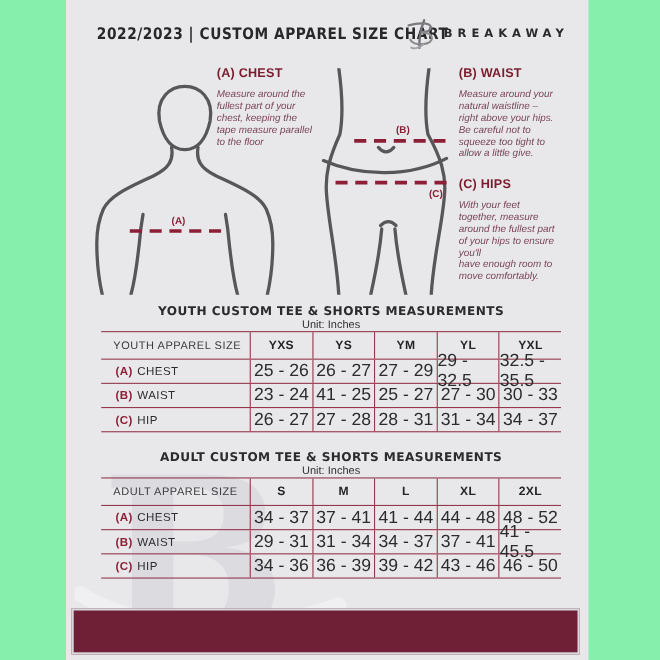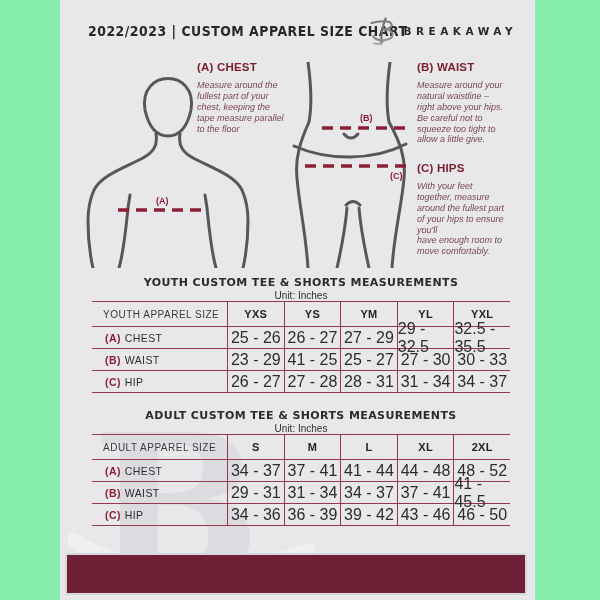--- a/index.html
+++ b/index.html
@@ -149,21 +149,21 @@
           <div class="grid-row data-row">
             <div class="cell rowlabel"><div class="pfx">(A)</div>CHEST</div>
             <div class="cell vline">25 - 26</div>
             <div class="cell vline">26 - 27</div>
             <div class="cell vline">27 - 29</div>
             <div class="cell vline">29 - 32.5</div>
             <div class="cell vline">32.5 - 35.5</div>
           </div>
           <div class="grid-row data-row">
             <div class="cell rowlabel"><div class="pfx">(B)</div>WAIST</div>
-            <div class="cell vline">23 - 29</div>
+            <div class="cell vline">23 - 24</div>
             <div class="cell vline">41 - 25</div>
             <div class="cell vline">25 - 27</div>
             <div class="cell vline">27 - 30</div>
             <div class="cell vline">30 - 33</div>
           </div>
           <div class="grid-row data-row">
             <div class="cell rowlabel"><div class="pfx">(C)</div>HIP</div>
             <div class="cell vline">26 - 27</div>
             <div class="cell vline">27 - 28</div>
             <div class="cell vline">28 - 31</div>

